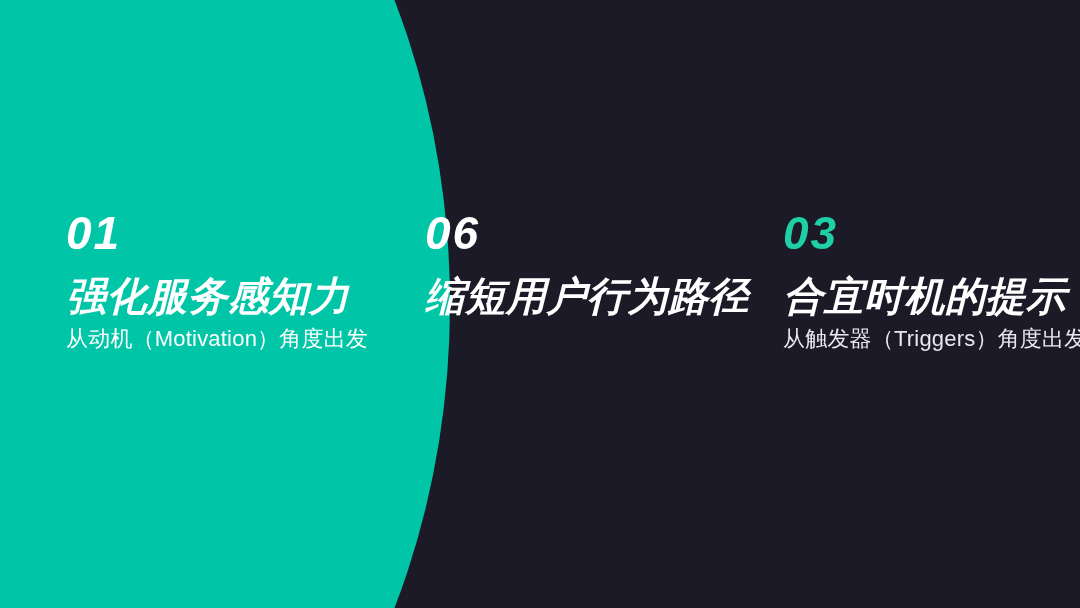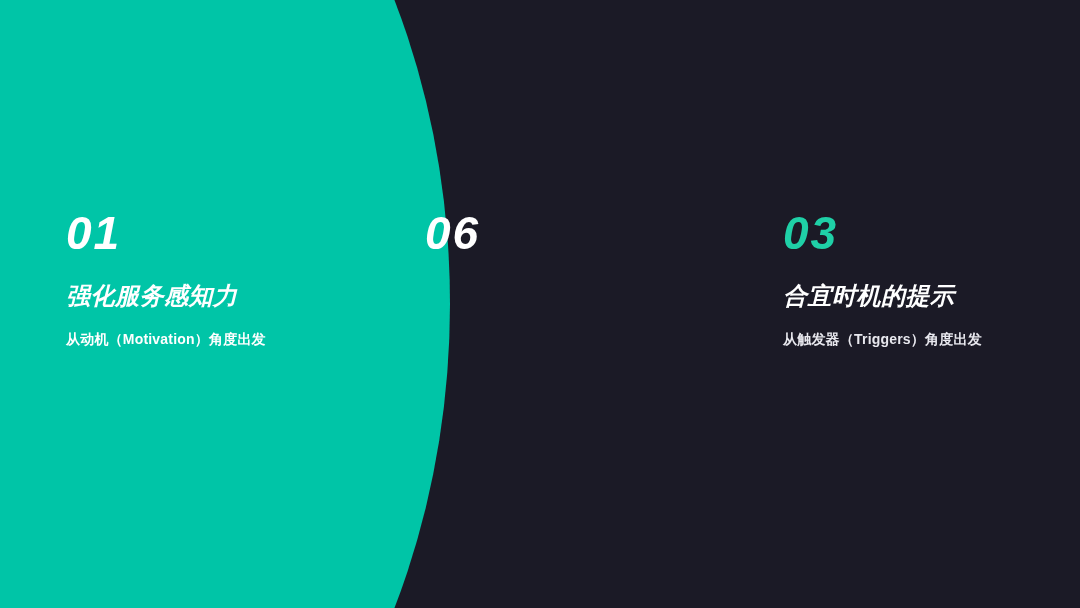--- a/index.html
+++ b/index.html
@@ -49,34 +49,34 @@
     font-weight: 700;
     font-style: italic;
     letter-spacing: 2px;
     margin: 0 0 20px 0;
     white-space: nowrap;
   }
   .num-white { color: #ffffff; }
   .num-green { color: #1fd0a7; }
 
   .title {
-    font-size: 24px;
+    font-size: 40px;
     line-height: 36px;
     font-weight: 700;
     font-style: italic;
     letter-spacing: 0.5px;
     color: #ffffff;
     margin: 0 0 14px 0;
     white-space: nowrap;
   }
 
   .subtitle {
-    font-size: 14px;
+    font-size: 22px;
     line-height: 22px;
-    font-weight: 700;
+    font-weight: 400;
     letter-spacing: 0.2px;
     margin: 0;
     white-space: nowrap;
   }
   .sub-on-green { color: #ffffff; }
   .sub-on-dark { color: #e8e8ee; }
 </style>
 </head>
 <body>
 
@@ -88,20 +88,21 @@
   <div class="columns">
 
     <div class="col col-1">
       <div class="num num-white">01</div>
       <div class="title">强化服务感知力</div>
       <div class="subtitle sub-on-green">从动机（Motivation）角度出发</div>
     </div>
 
     <div class="col col-2">
       <div class="num num-white">06</div>
+      <div class="title">缩短用户行为路径</div>
     </div>
 
     <div class="col col-3">
       <div class="num num-green">03</div>
       <div class="title">合宜时机的提示</div>
       <div class="subtitle sub-on-dark">从触发器（Triggers）角度出发</div>
     </div>
 
   </div>
 </div>

